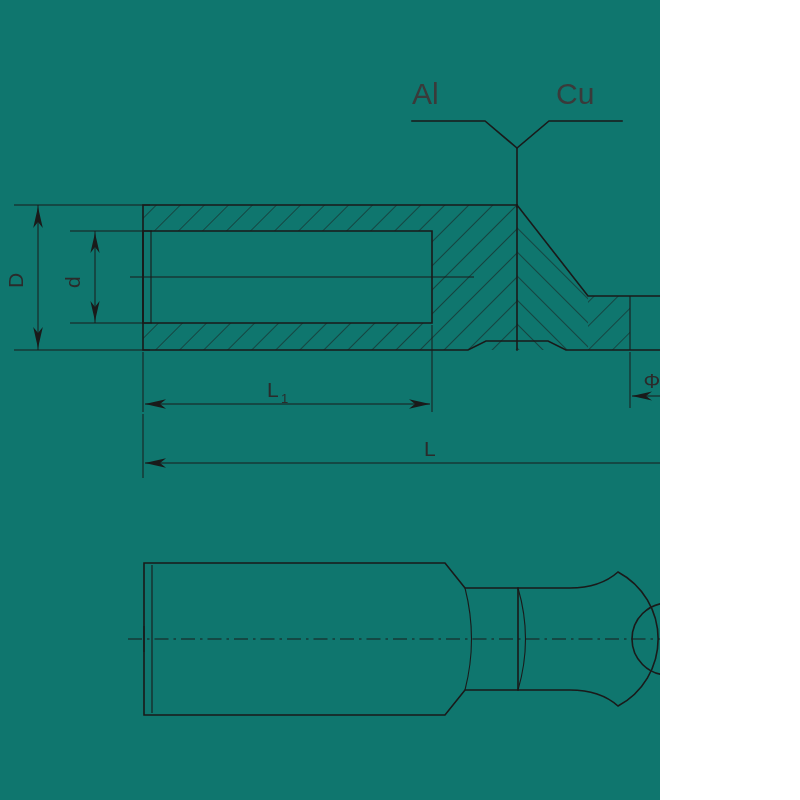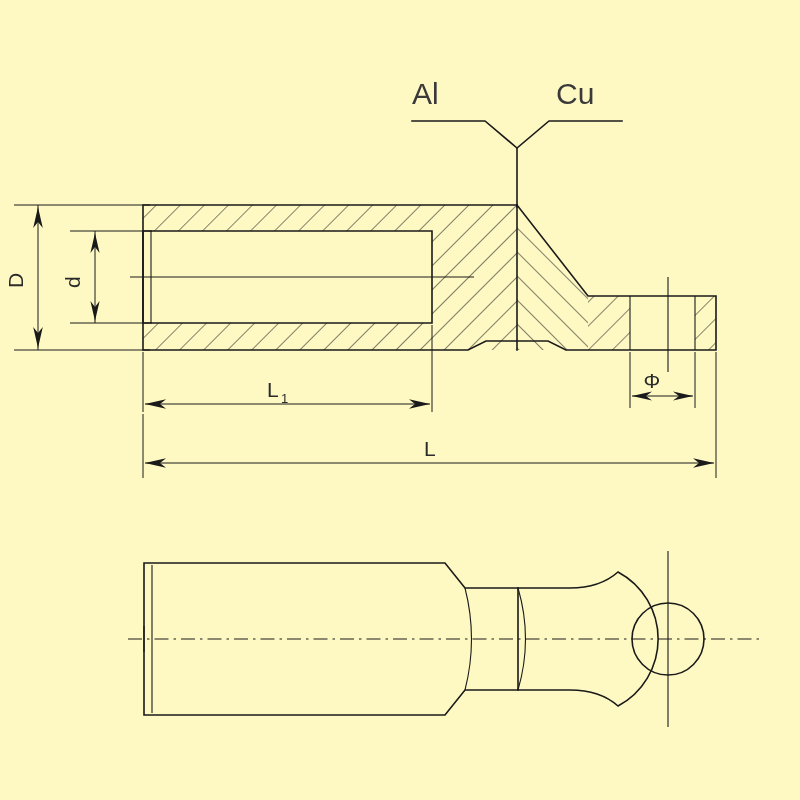--- a/index.html
+++ b/index.html
@@ -6,23 +6,23 @@
   html, body {
     margin: 0;
     padding: 0;
     background: #ffffff;
   }
   body {
     font-family: "Liberation Sans", sans-serif;
   }
   #drawing-root {
     position: relative;
-    width: 800px;
+    width: 660px;
     height: 800px;
-    background: #fef9c3;
+    background: #0f766e;
     overflow: hidden;
   }
   svg.sheet {
     display: block;
     width: 800px;
     height: 800px;
   }
   .outline {
     fill: none;
     stroke: #1a1a1a;

